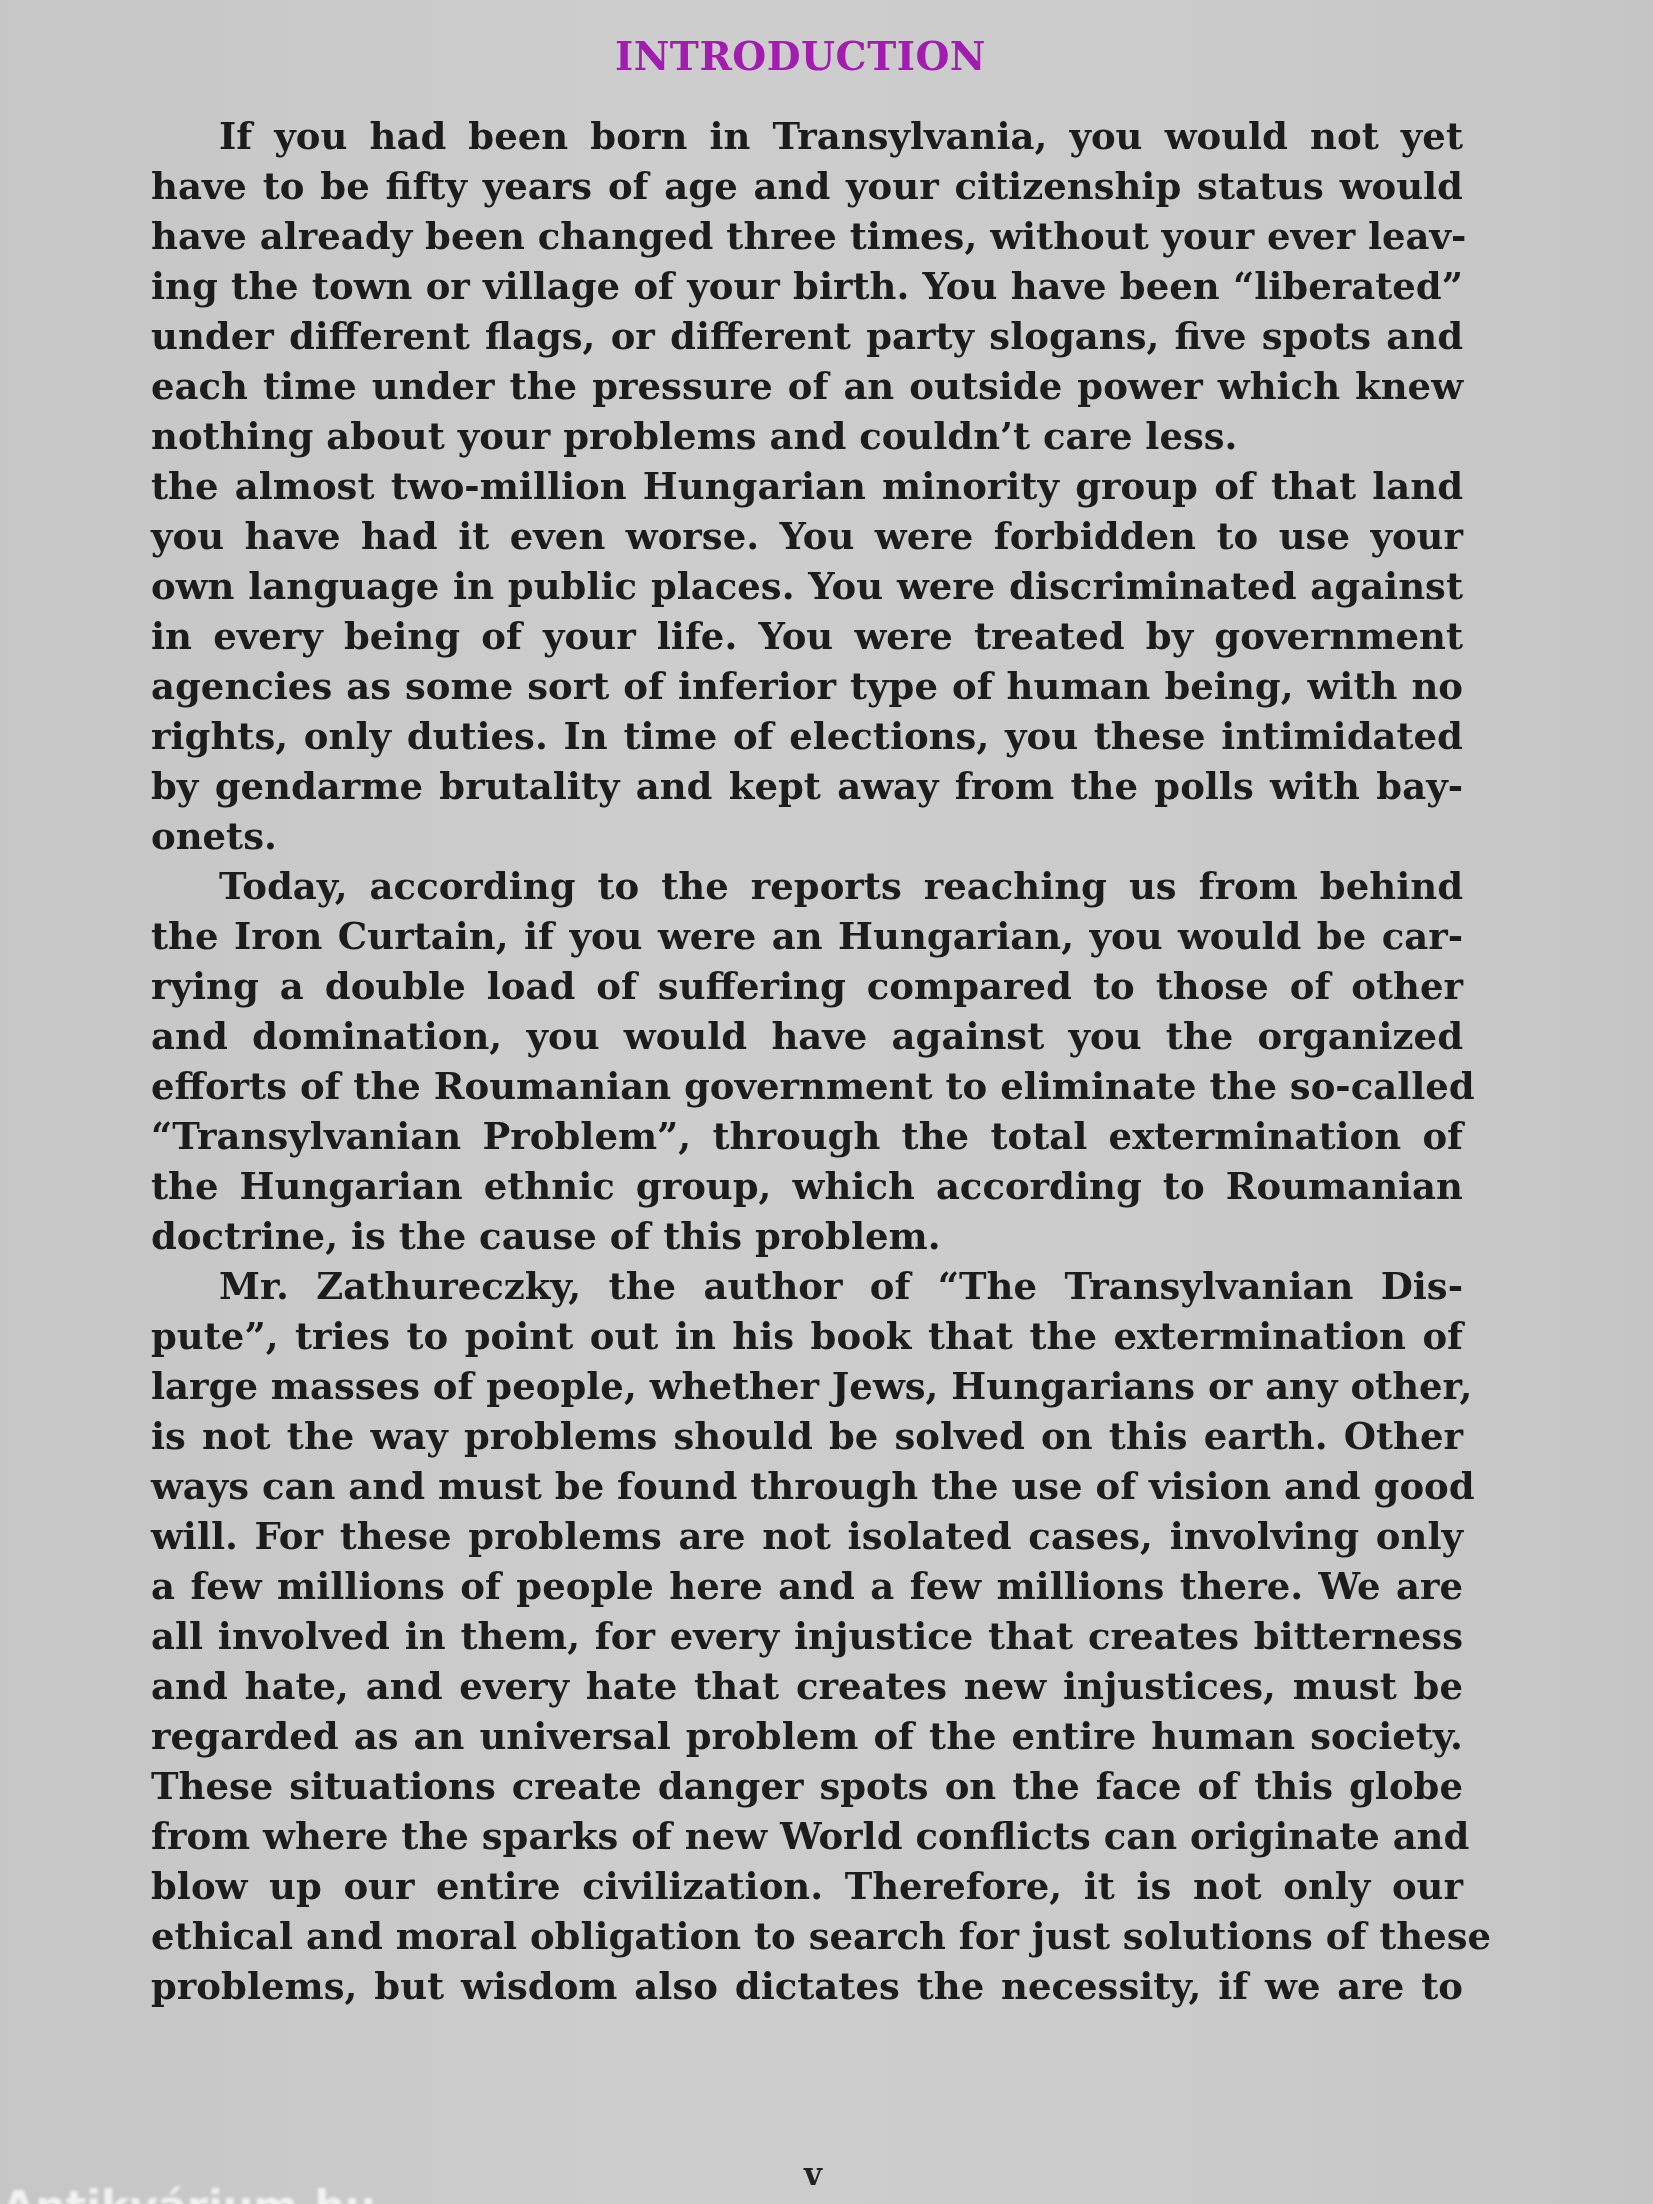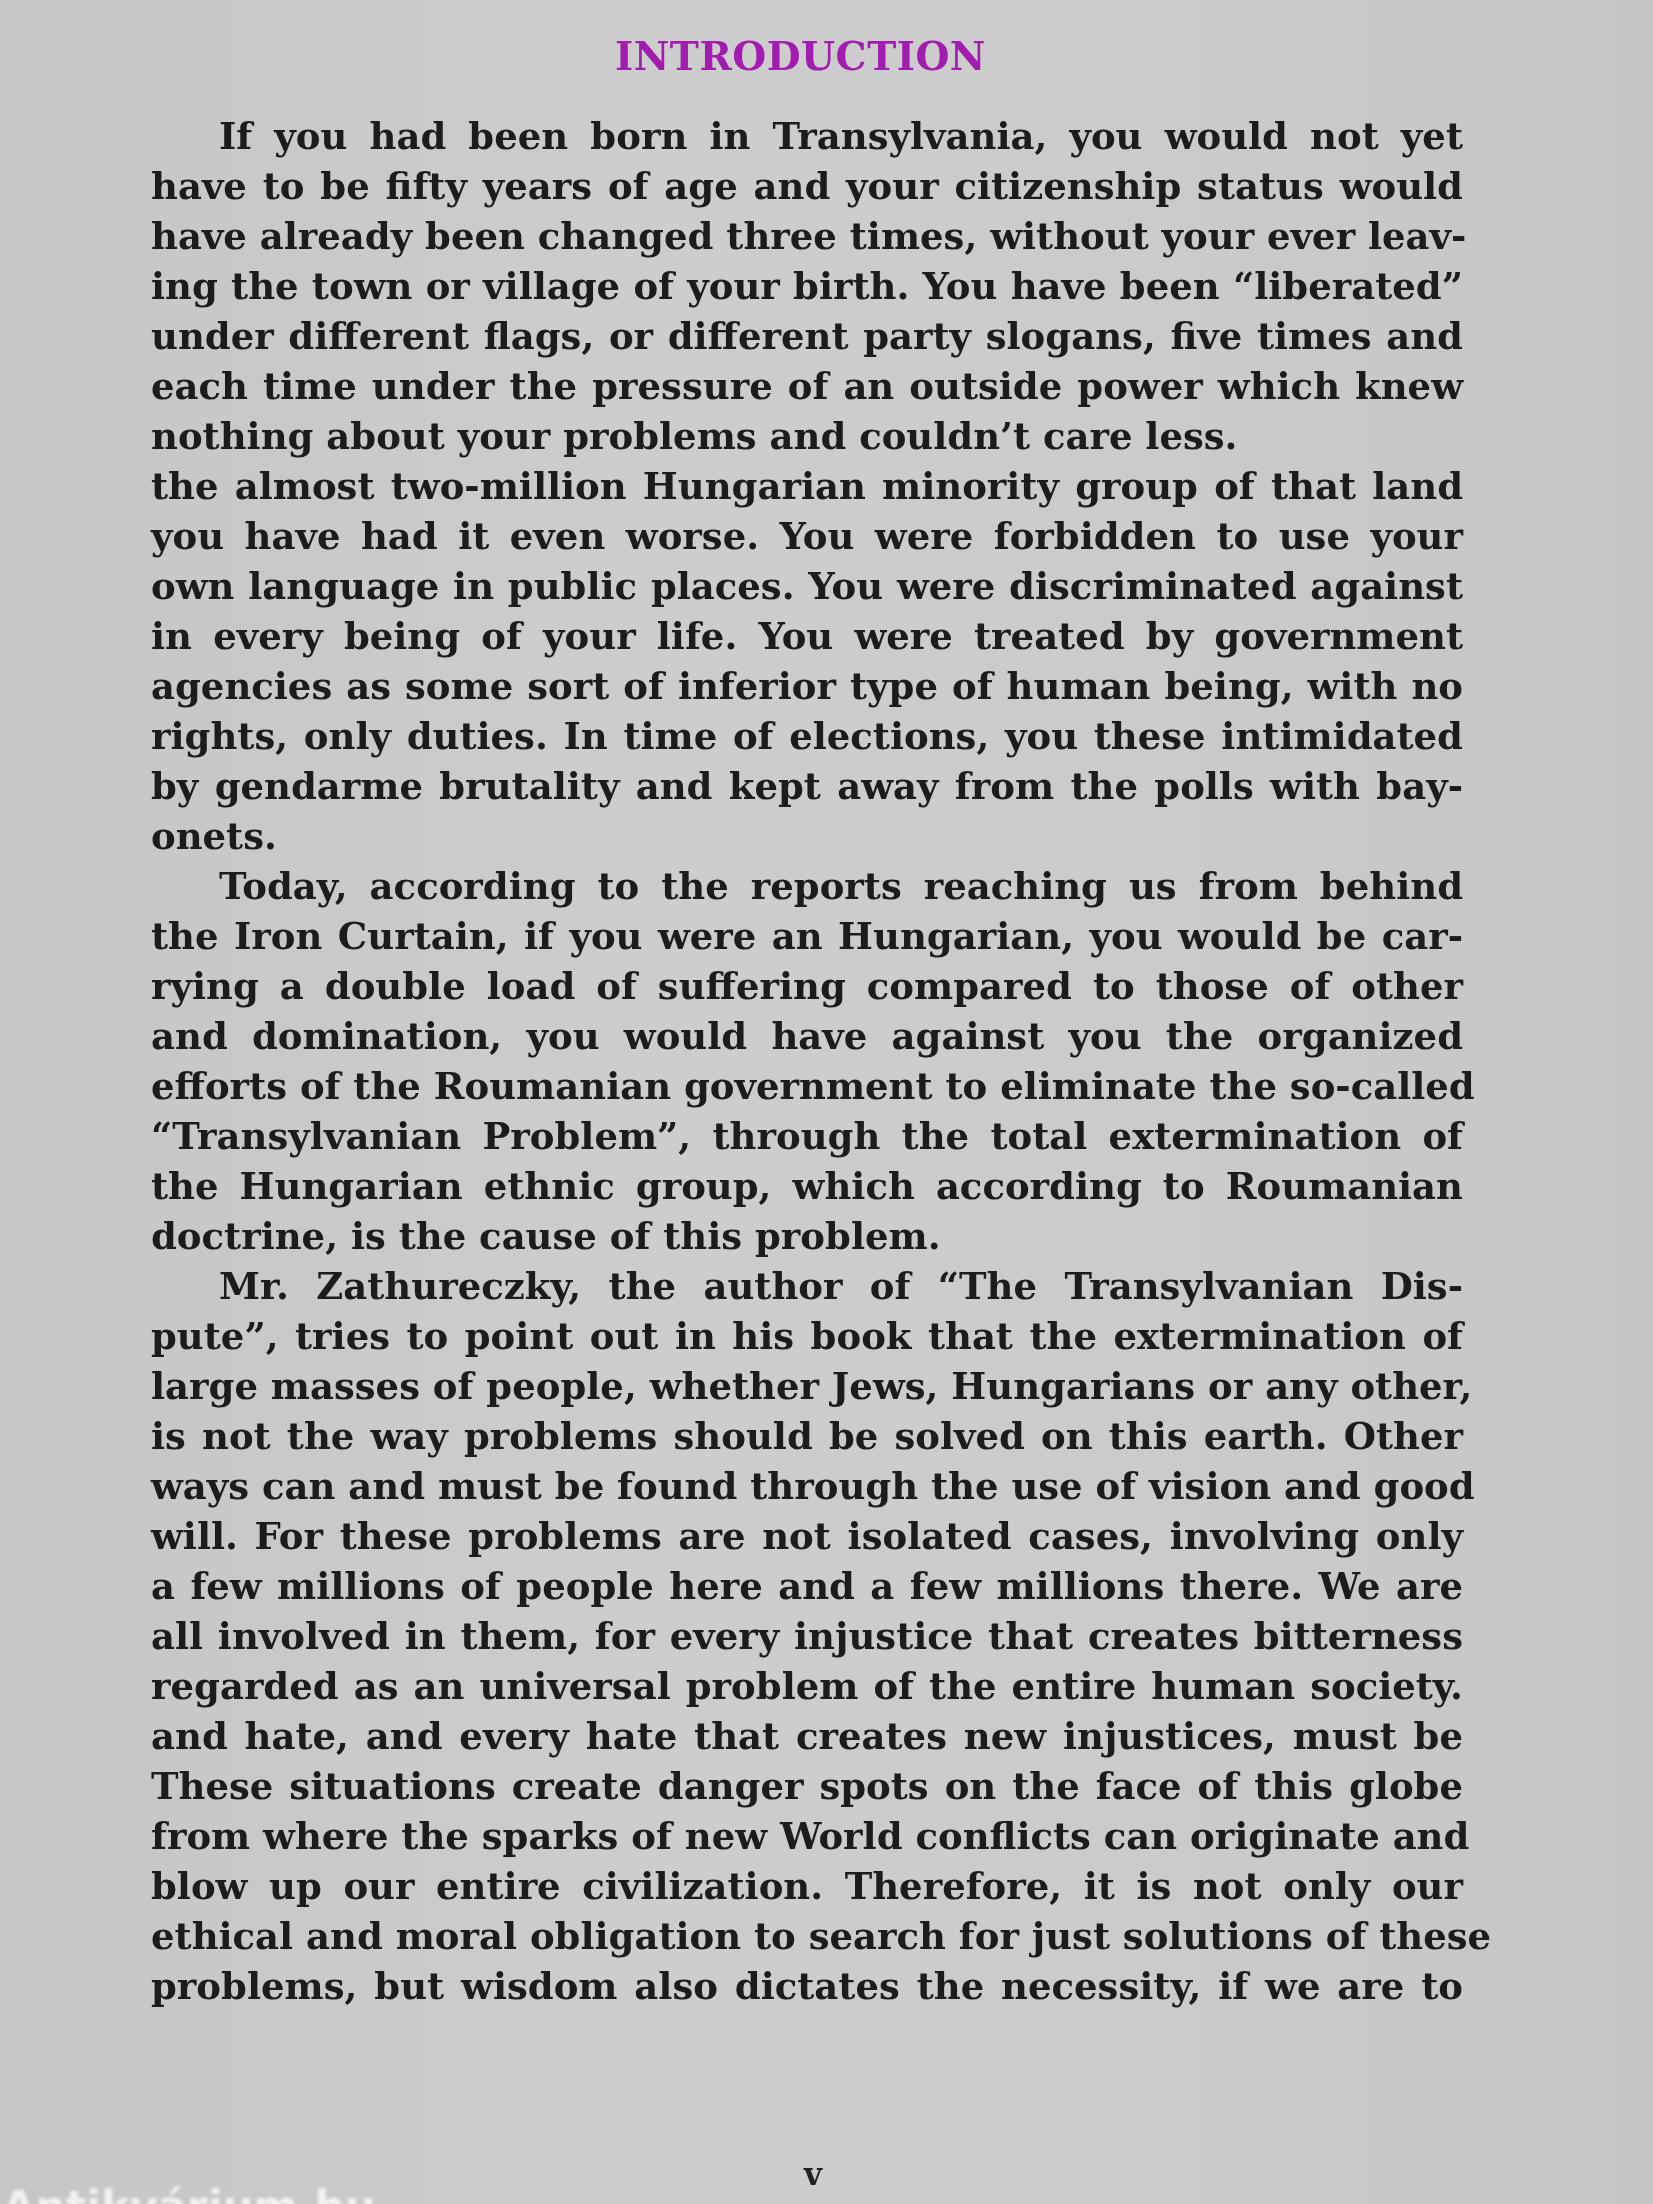--- a/index.html
+++ b/index.html
@@ -47,21 +47,21 @@
 
 <div class="page-title">INTRODUCTION</div>
 
 <div class="body-text">
 
   <div>
     <span class="line indent">If you had been born in Transylvania, you would not yet</span>
     <span class="line">have to be fifty years of age and your citizenship status would</span>
     <span class="line">have already been changed three times, without your ever leav-</span>
     <span class="line">ing the town or village of your birth.  You have been “liberated”</span>
-    <span class="line">under different flags, or different party slogans, five times and</span>
+    <span class="line">under different flags, or different party slogans, five spots and</span>
     <span class="line">each time under the pressure of an outside power which knew</span>
     <span class="line last">nothing about your problems and couldn’t care less.</span>
   </div>
 
   <div>
     <span class="line">the almost two-million Hungarian minority group of that land</span>
     <span class="line">you have had it even worse.  You were forbidden to use your</span>
     <span class="line">own language in public places.  You were discriminated against</span>
     <span class="line">in every being of your life.  You were treated by government</span>
     <span class="line">agencies as some sort of inferior type of human being, with no</span>
@@ -83,22 +83,22 @@
 
   <div>
     <span class="line indent">Mr. Zathureczky, the author of “The Transylvanian Dis-</span>
     <span class="line">pute”, tries to point out in his book that the extermination of</span>
     <span class="line">large masses of people, whether Jews, Hungarians or any other,</span>
     <span class="line">is not the way problems should be solved on this earth.  Other</span>
     <span class="line">ways can and must be found through the use of vision and good</span>
     <span class="line">will.  For these problems are not isolated cases, involving only</span>
     <span class="line">a few millions of people here and a few millions there.  We are</span>
     <span class="line">all involved in them, for every injustice that creates bitterness</span>
+    <span class="line">and hate, and every hate that creates new injustices, must be</span>
     <span class="line">regarded as an universal problem of the entire human society.</span>
-    <span class="line">and hate, and every hate that creates new injustices, must be</span>
     <span class="line">These situations create danger spots on the face of this globe</span>
     <span class="line">from where the sparks of new World conflicts can originate and</span>
     <span class="line">blow up our entire civilization.  Therefore, it is not only our</span>
     <span class="line">ethical and moral obligation to search for just solutions of these</span>
     <span class="line">problems, but wisdom also dictates the necessity, if we are to</span>
   </div>
 </div>
 
 <div class="page-number">v</div>
 <div class="watermark">Antikvárium.hu</div>

